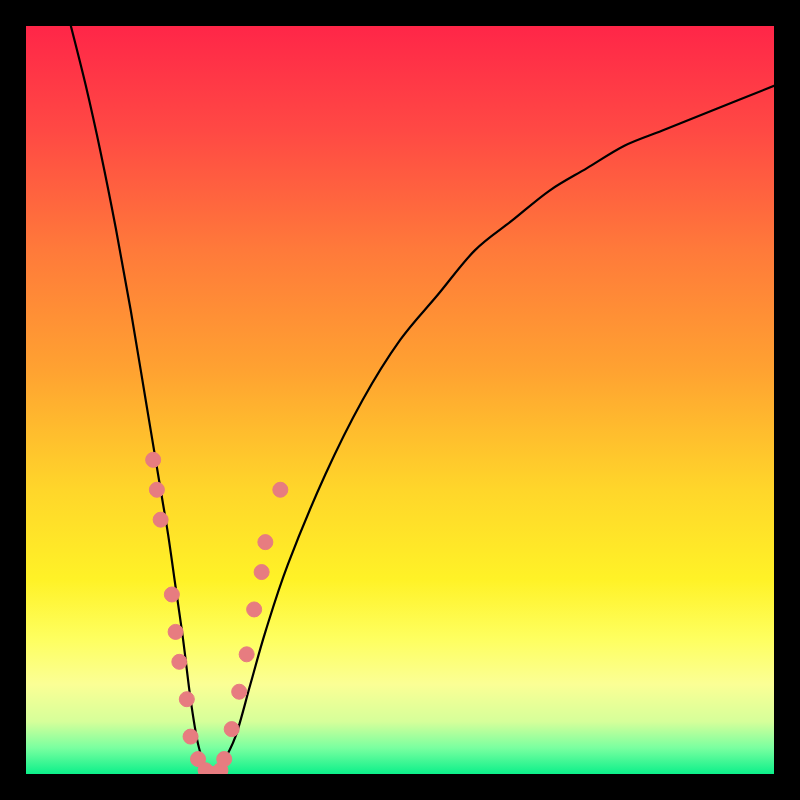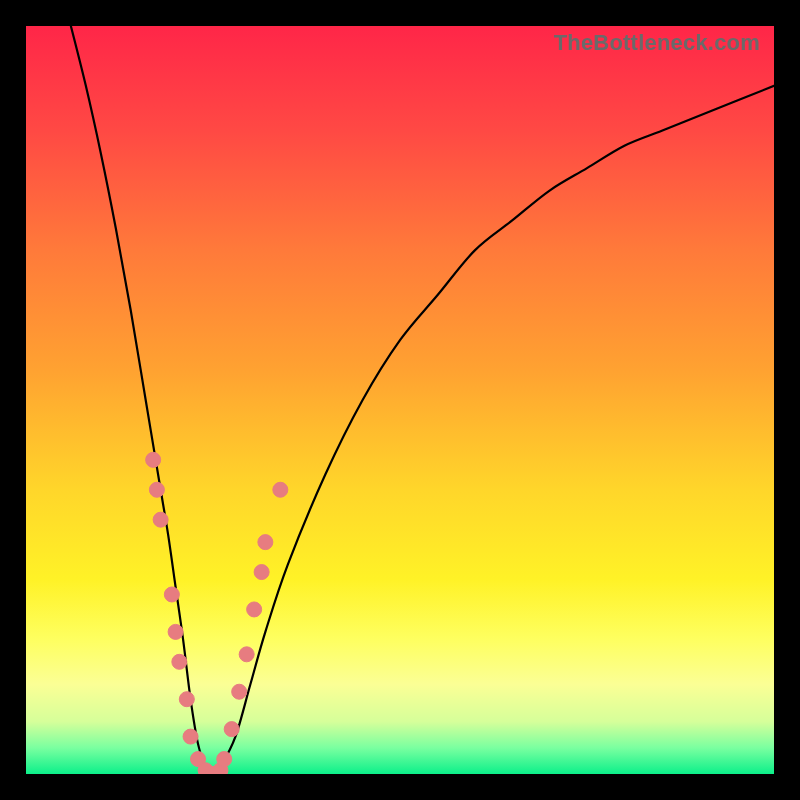--- a/index.html
+++ b/index.html
@@ -98,15 +98,14 @@
           <circle cx="205.70" cy="703.12" r="7.5" class="dot"></circle>
           <circle cx="213.18" cy="665.72" r="7.5" class="dot"></circle>
           <circle cx="220.66" cy="628.32" r="7.5" class="dot"></circle>
           <circle cx="228.14" cy="583.44" r="7.5" class="dot"></circle>
           <circle cx="235.62" cy="546.04" r="7.5" class="dot"></circle>
           <circle cx="239.36" cy="516.12" r="7.5" class="dot"></circle>
           <circle cx="254.32" cy="463.76" r="7.5" class="dot"></circle>
         </g>
     </svg>
 
-    <div class="watermark">TheBottleneck.com</div>
   </div>
 </div>
 
 </body></html>

